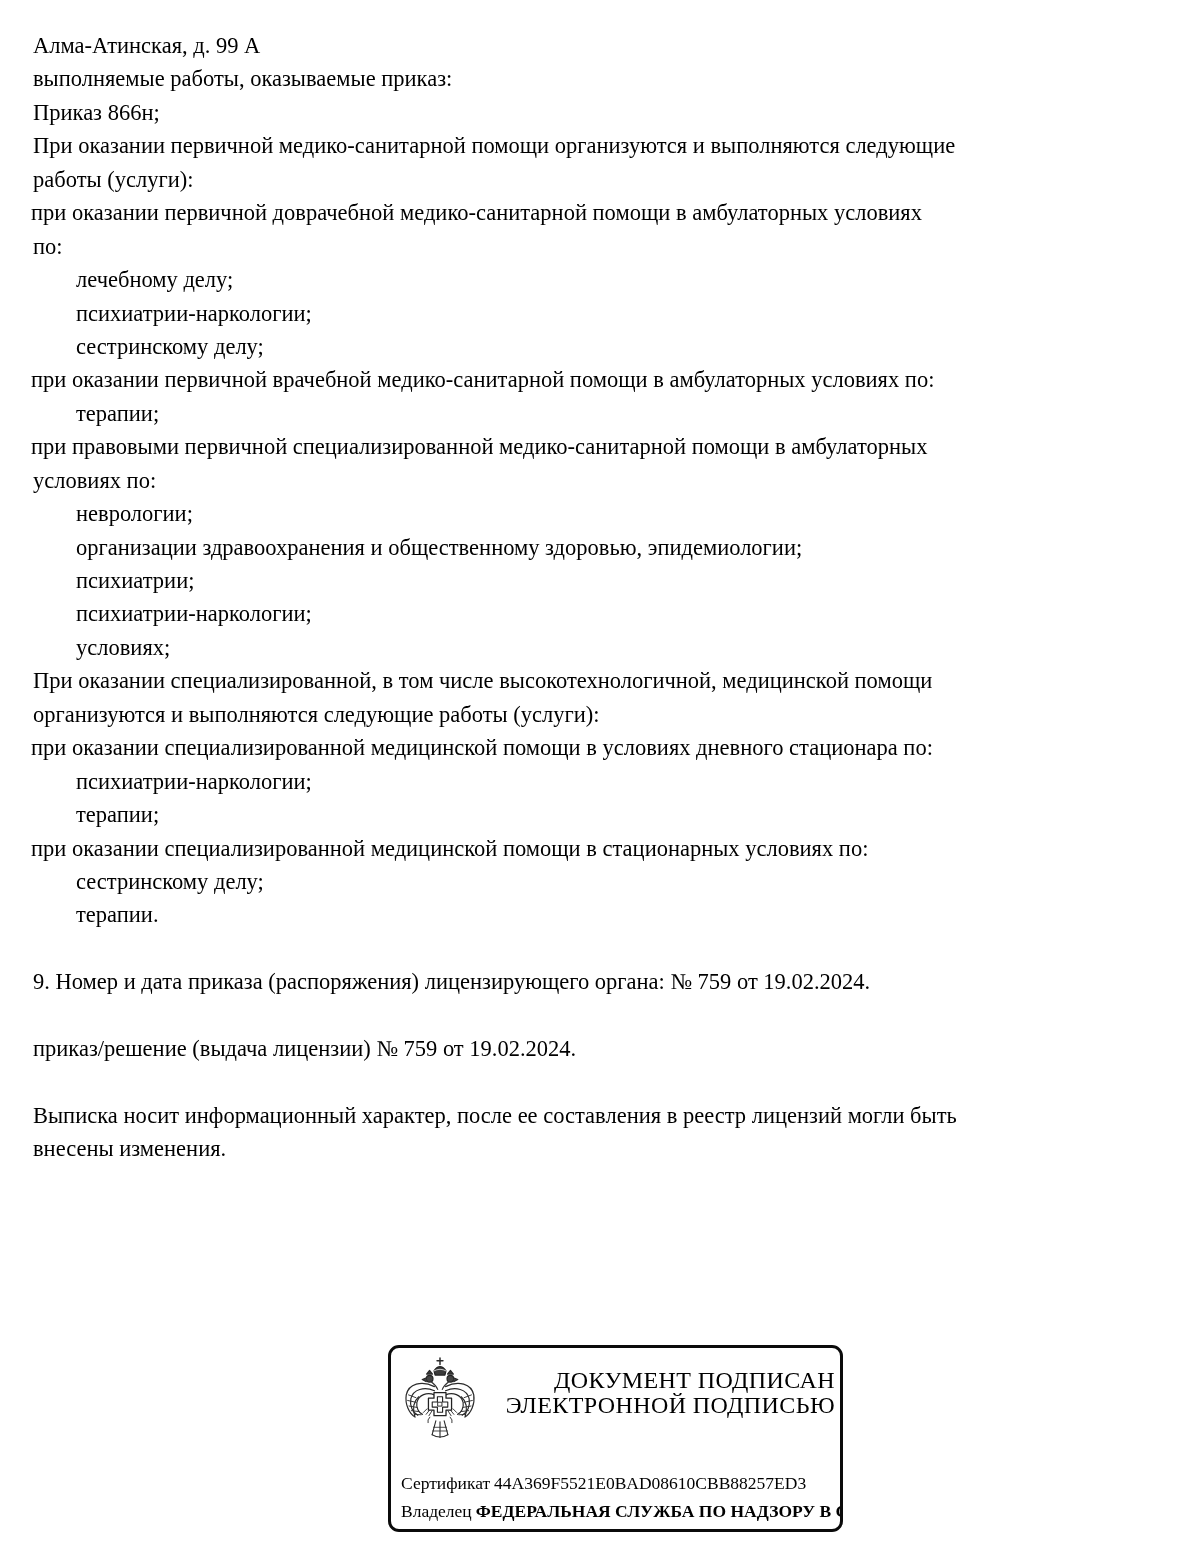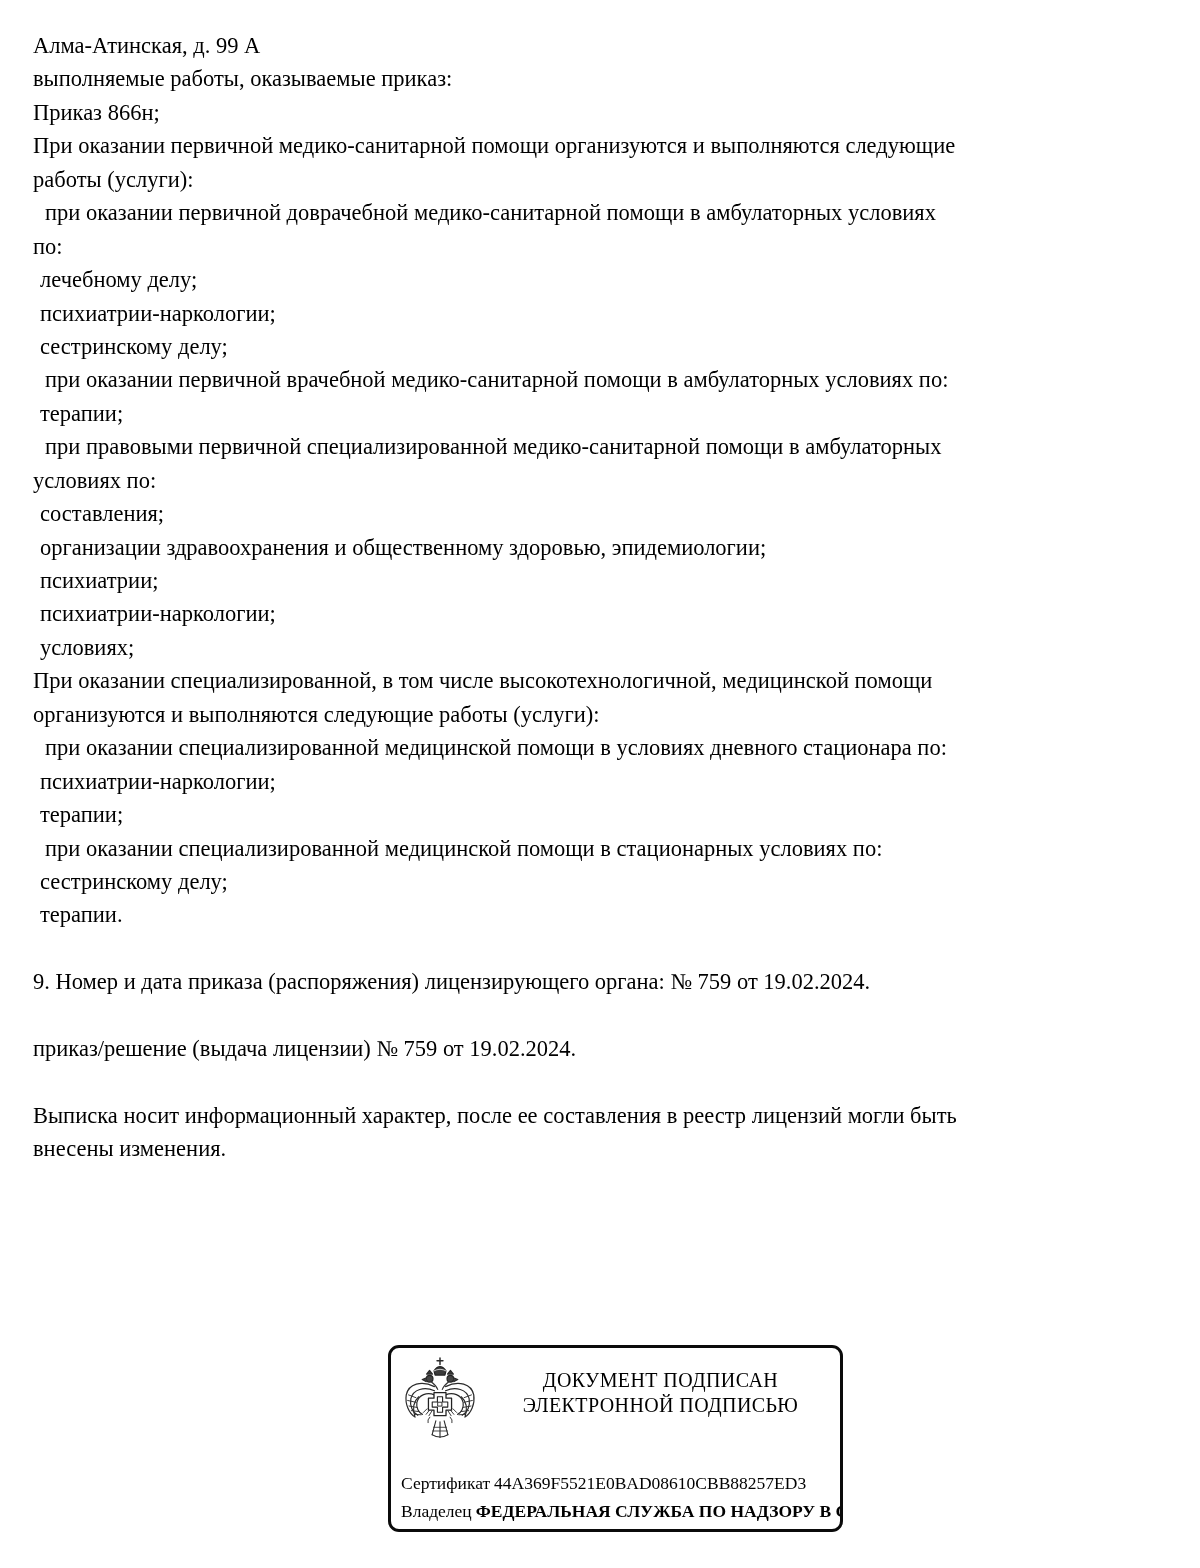--- a/index.html
+++ b/index.html
@@ -24,22 +24,22 @@
     width: 1200px;
   }
   .line {
     height: 33.45px;
     line-height: 33.45px;
     font-size: 22.5px;
     white-space: pre;
     overflow: hidden;
   }
   .ind0 { padding-left: 33px; }
-  .ind1 { padding-left: 45px; }
-  .ind2 { padding-left: 40px; }
+  .ind1 { padding-left: 31px; }
+  .ind2 { padding-left: 76px; }
 
   
   .sigbox {
     position: absolute;
     left: 388px;
     top: 1345px;
     width: 449px;
     height: 181px;
     border: 3.5px solid #0b0b0b;
     border-radius: 11px;
@@ -51,22 +51,22 @@
     left: 12px;
     top: 6px;
     width: 74px;
     height: 92px;
   }
   .sig-title {
     position: absolute;
     left: 95px;
     right: 5px;
     top: 20px;
-    text-align: center;
-    font-size: 20px;
+    text-align: right;
+    font-size: 24px;
     line-height: 25px;
     letter-spacing: 0.4px;
   }
   .sig-lines {
     position: absolute;
     left: 10px;
     right: 0;
     top: 94px;
     font-size: 17.5px;
     line-height: 27.5px;
@@ -90,21 +90,21 @@
     <div class="line ind0">работы (услуги):</div>
     <div class="line ind1">при оказании первичной доврачебной медико-санитарной помощи в амбулаторных условиях</div>
     <div class="line ind0">по:</div>
     <div class="line ind2">лечебному делу;</div>
     <div class="line ind2">психиатрии-наркологии;</div>
     <div class="line ind2">сестринскому делу;</div>
     <div class="line ind1">при оказании первичной врачебной медико-санитарной помощи в амбулаторных условиях по:</div>
     <div class="line ind2">терапии;</div>
     <div class="line ind1">при правовыми первичной специализированной медико-санитарной помощи в амбулаторных</div>
     <div class="line ind0">условиях по:</div>
-    <div class="line ind2">составления;</div>
+    <div class="line ind2">неврологии;</div>
     <div class="line ind2">организации здравоохранения и общественному здоровью, эпидемиологии;</div>
     <div class="line ind2">психиатрии;</div>
     <div class="line ind2">психиатрии-наркологии;</div>
     <div class="line ind2">условиях;</div>
     <div class="line ind0">При оказании специализированной, в том числе высокотехнологичной, медицинской помощи</div>
     <div class="line ind0">организуются и выполняются следующие работы (услуги):</div>
     <div class="line ind1">при оказании специализированной медицинской помощи в условиях дневного стационара по:</div>
     <div class="line ind2">психиатрии-наркологии;</div>
     <div class="line ind2">терапии;</div>
     <div class="line ind1">при оказании специализированной медицинской помощи в стационарных условиях по:</div>

